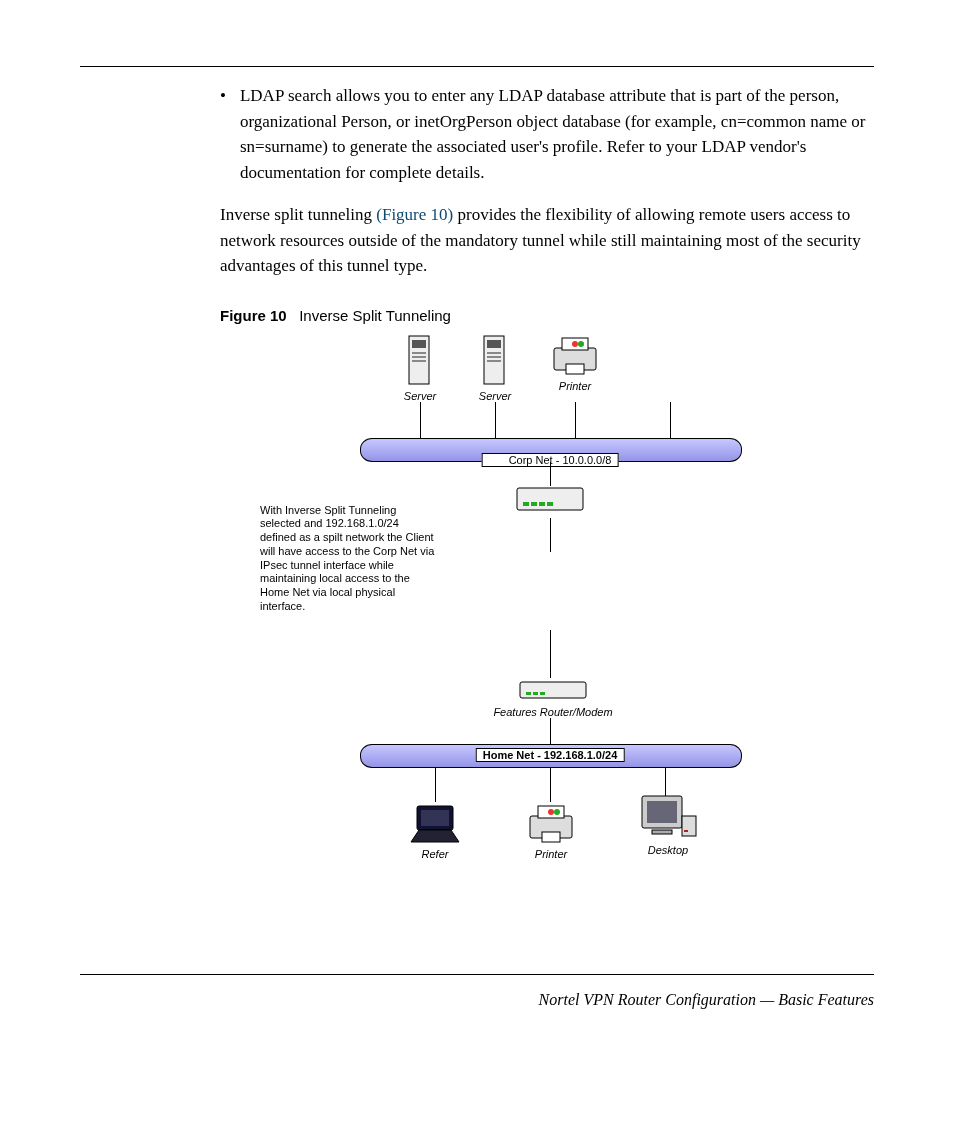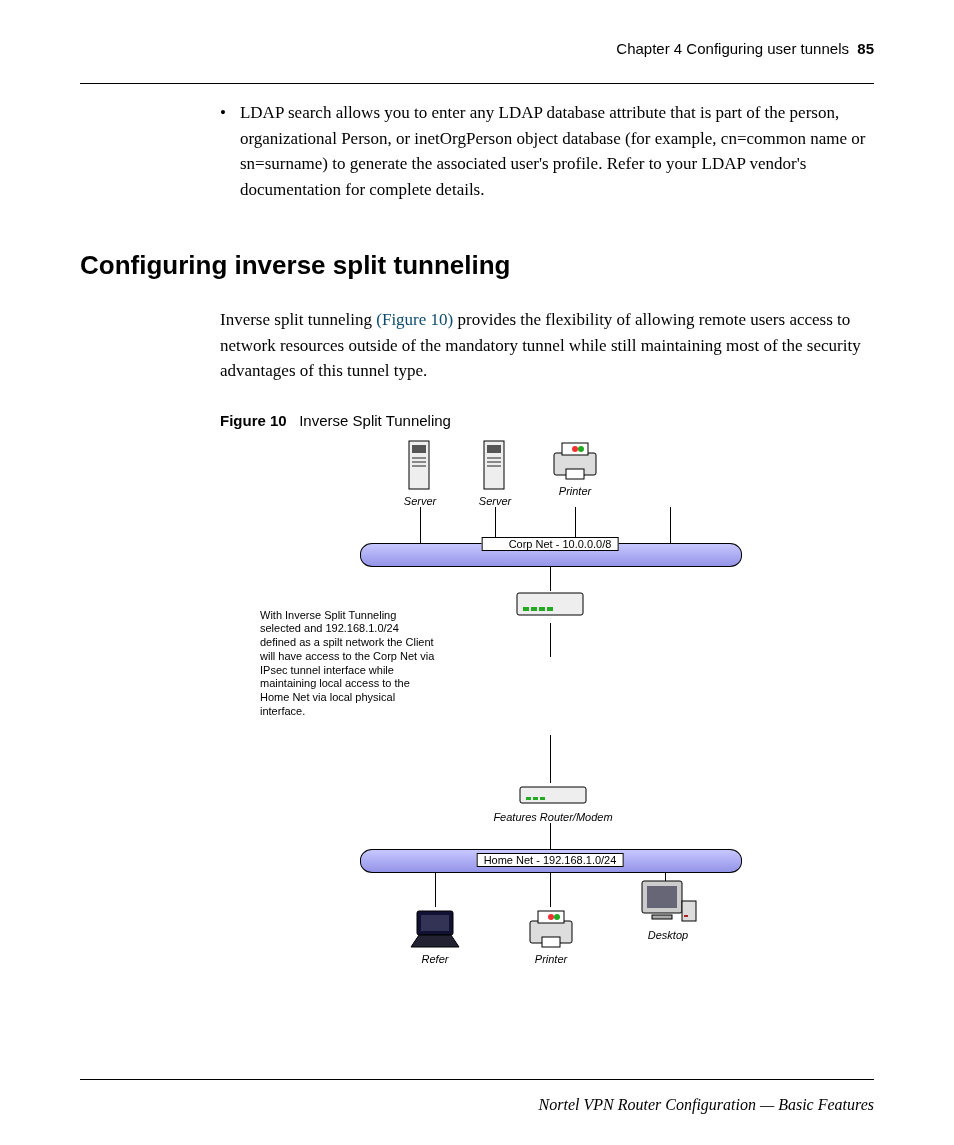--- a/index.html
+++ b/index.html
@@ -109,33 +109,29 @@
     position: absolute;
     font-size: 11px;
     text-align: center;
   }
 </style>
 </head>
 <body>
 
 <div class="page">
 
-  <div class="header-text">
-    <span>Chapter 4  Configuring user tunnels</span>&nbsp;&nbsp;<span class="pagenum">85</span>
-  </div>
   <div class="header-line"></div>
 
   <div class="content-block" style="margin-top:16px;">
     <div class="bullet">
       <span class="dot">•</span>
       <span>LDAP search allows you to enter any LDAP database attribute that is part of the person, organizational Person, or inetOrgPerson object database (for example, cn=common name or sn=surname) to generate the associated user's profile. Refer to your LDAP vendor's documentation for complete details.</span>
     </div>
   </div>
 
-  <h1 class="section">Configuring inverse split tunneling</h1>
 
   <div class="content-block">
     <p class="body-para">
       <span>Inverse split tunneling </span><span class="xref">(Figure 10)</span><span> provides the flexibility of allowing remote users access to network resources outside of the mandatory tunnel while still maintaining most of the security advantages of this tunnel type.</span>
     </p>
 
     <p class="fig-caption">
       <span class="bold">Figure 10</span>&nbsp;&nbsp;&nbsp;<span>Inverse Split Tunneling</span>
     </p>
   </div>
@@ -172,21 +168,21 @@
       </svg>
       <div class="lbl">Printer</div>
     </div>
 
     <div class="vwire" style="left:200px; top:68px; height:36px;"></div>
     <div class="vwire" style="left:275px; top:68px; height:36px;"></div>
     <div class="vwire" style="left:355px; top:68px; height:36px;"></div>
     <div class="vwire" style="left:450px; top:68px; height:36px;"></div>
 
     <div class="cylinder" style="left:140px; top:104px; width:380px;"></div>
-    <div class="cyl-label" style="left:330px; top:105px;padding-left:26px;">Corp Net - 10.0.0.0/8</div>
+    <div class="cyl-label" style="left:330px; top:126px;padding-left:26px;">Corp Net - 10.0.0.0/8</div>
 
     <div class="vwire" style="left:330px; top:128px; height:24px;"></div>
 
     <div class="dev" style="left:295px; top:150px; width:70px;">
       <svg class="svgicon" width="70" height="34">
         <rect x="2" y="4" width="66" height="22" rx="2" fill="#eee" stroke="#000"></rect>
         <rect x="8" y="18" width="6" height="4" fill="#2a2"></rect>
           <rect x="16" y="18" width="6" height="4" fill="#2a2"></rect>
           <rect x="24" y="18" width="6" height="4" fill="#2a2"></rect>
           <rect x="32" y="18" width="6" height="4" fill="#2a2"></rect>
@@ -206,21 +202,21 @@
         <rect x="8" y="14" width="5" height="3" fill="#2a2"></rect>
           <rect x="15" y="14" width="5" height="3" fill="#2a2"></rect>
           <rect x="22" y="14" width="5" height="3" fill="#2a2"></rect>
       </svg>
       <div class="lbl">Features Router/Modem</div>
     </div>
 
     <div class="vwire" style="left:330px; top:384px; height:26px;"></div>
 
     <div class="cylinder" style="left:140px; top:410px; width:380px;"></div>
-    <div class="cyl-label" style="left:330px; top:421px;">Home Net - 192.168.1.0/24</div>
+    <div class="cyl-label" style="left:330px; top:421px;font-weight:bold;">Home Net - 192.168.1.0/24</div>
 
     <div class="vwire" style="left:215px; top:434px; height:34px;"></div>
     <div class="vwire" style="left:330px; top:434px; height:34px;"></div>
     <div class="vwire" style="left:445px; top:434px; height:34px;"></div>
 
     <div class="dev" style="left:178px; top:468px; width:74px;">
       <svg class="svgicon" width="60" height="44">
         <rect x="12" y="4" width="36" height="24" rx="2" fill="#113" stroke="#000"></rect>
         <rect x="16" y="8" width="28" height="16" fill="#335"></rect>
         <polygon points="6,40 54,40 46,28 14,28" fill="#223" stroke="#000"></polygon>
@@ -230,21 +226,21 @@
     <div class="dev" style="left:296px; top:468px; width:70px;">
       <svg class="svgicon" width="54" height="44">
         <rect x="6" y="14" width="42" height="22" rx="2" fill="#ddd" stroke="#000"></rect>
         <rect x="14" y="4" width="26" height="12" fill="#fff" stroke="#000"></rect>
         <rect x="18" y="30" width="18" height="10" fill="#fff" stroke="#000"></rect>
         <circle cx="27" cy="10" r="3" fill="#e33"></circle>
           <circle cx="33" cy="10" r="3" fill="#2a2"></circle>
       </svg>
       <div class="lbl">Printer</div>
     </div>
-    <div class="dev" style="left:408px; top:438px; width:80px;">
+    <div class="dev" style="left:408px; top:458px; width:80px;">
       <svg class="svgicon" width="64" height="50">
         <rect x="6" y="4" width="40" height="32" rx="2" fill="#ccc" stroke="#000"></rect>
         <rect x="11" y="9" width="30" height="22" fill="#667"></rect>
         <rect x="16" y="38" width="20" height="4" fill="#aaa" stroke="#000"></rect>
         <rect x="46" y="24" width="14" height="20" fill="#ddd" stroke="#000"></rect>
         <rect x="48" y="38" width="4" height="2" fill="#a22"></rect>
       </svg>
       <div class="lbl">Desktop</div>
     </div>
 

